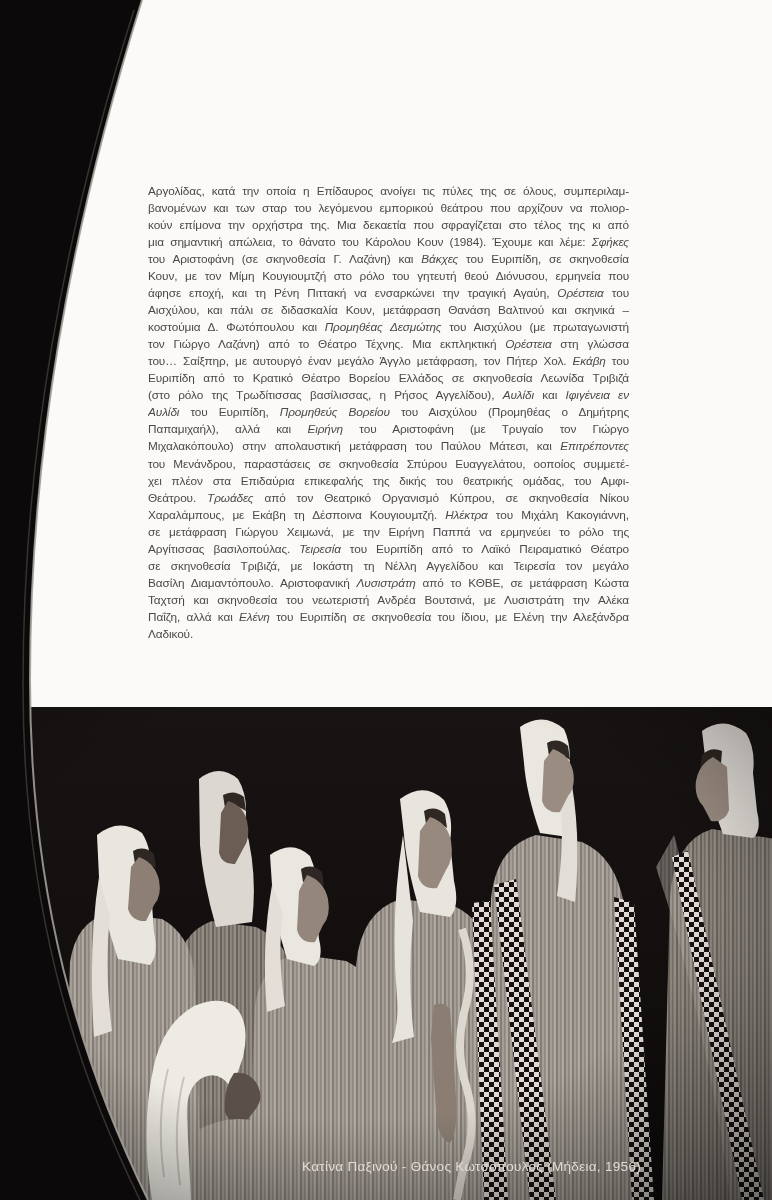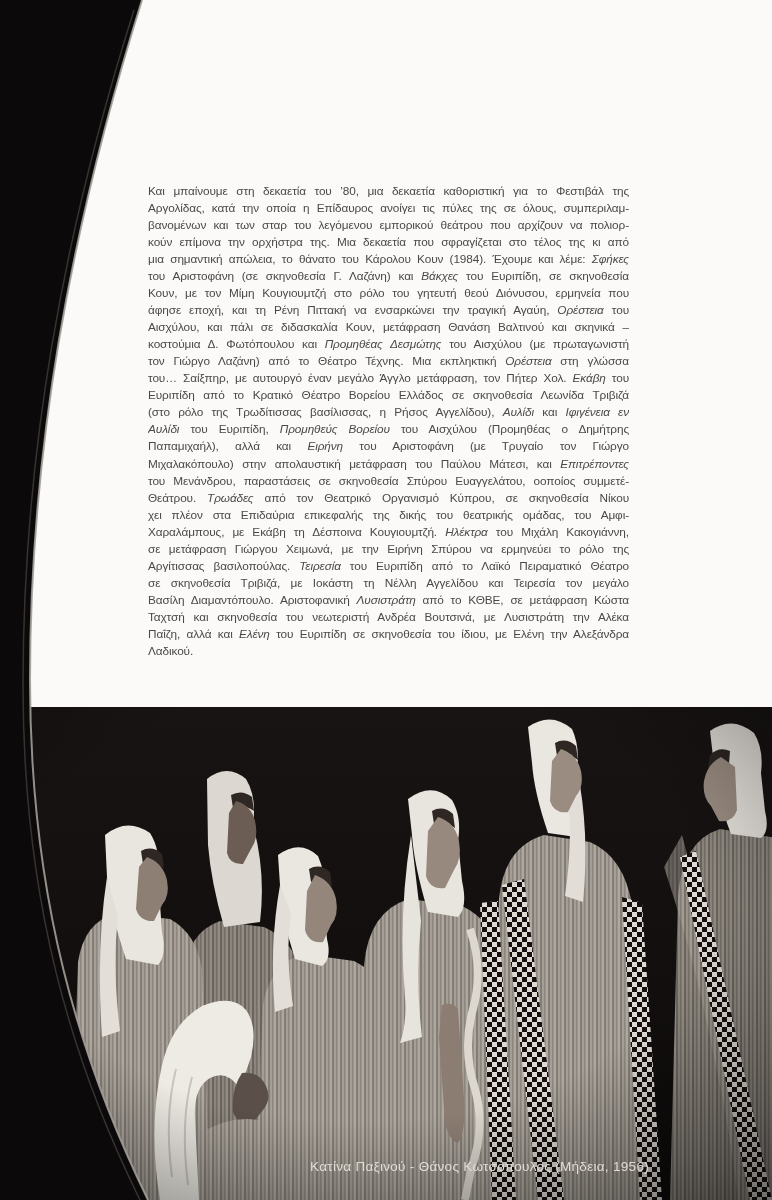--- a/index.html
+++ b/index.html
@@ -14,57 +14,56 @@
     position:absolute;left:148px;top:183px;width:481px;
     color:#4b4849;font-size:11.8px;letter-spacing:-0.1px;word-spacing:-0.2px;
   }
   .tline{
     height:17.04px;line-height:17.04px;overflow:hidden;
     text-align:justify;text-align-last:justify;
   }
   .tline.last{text-align-last:left;}
   .it{font-style:italic;}
   
-  .photo{position:absolute;left:12px;top:707px;width:656px;height:493px;background:#131010;}
+  .photo{position:absolute;left:4px;top:707px;width:656px;height:493px;background:#131010;}
   .photo svg{position:absolute;inset:0;display:block;}
   .caption{
     position:absolute;right:19px;bottom:26px;z-index:3;
     color:#e0dbd4;font-size:13.5px;letter-spacing:0.3px;white-space:nowrap;
   }
   
   .cover{position:absolute;left:0;top:0;z-index:4;pointer-events:none;}
 </style>
 </head>
 <body>
 
 <div class="page"></div>
 
 <div class="text-block">
-    <div class="tline"><span>Και μπαίνουμε στη δεκαετία του ’80, μια δεκαετία καθοριστική για το Φεστιβάλ της</span></div>
     <div class="tline"><span>Αργολίδας, κατά την οποία η Επίδαυρος ανοίγει τις πύλες της σε όλους, συμπεριλαμ-</span></div>
     <div class="tline"><span>βανομένων και των σταρ του λεγόμενου εμπορικού θεάτρου που αρχίζουν να πολιορ-</span></div>
     <div class="tline"><span>κούν επίμονα την ορχήστρα της. Μια δεκαετία που σφραγίζεται στο τέλος της κι από</span></div>
     <div class="tline"><span>μια σημαντική απώλεια, το θάνατο του Κάρολου Κουν (1984). Έχουμε και λέμε: </span><span class="it">Σφήκες</span></div>
     <div class="tline"><span>του Αριστοφάνη (σε σκηνοθεσία Γ. Λαζάνη) και </span><span class="it">Βάκχες</span><span> του Ευριπίδη, σε σκηνοθεσία</span></div>
     <div class="tline"><span>Κουν, με τον Μίμη Κουγιουμτζή στο ρόλο του γητευτή θεού Διόνυσου, ερμηνεία που</span></div>
     <div class="tline"><span>άφησε εποχή, και τη Ρένη Πιττακή να ενσαρκώνει την τραγική Αγαύη, </span><span class="it">Ορέστεια</span><span> του</span></div>
     <div class="tline"><span>Αισχύλου, και πάλι σε διδασκαλία Κουν, μετάφραση Θανάση Βαλτινού και σκηνικά –</span></div>
     <div class="tline"><span>κοστούμια Δ. Φωτόπουλου και </span><span class="it">Προμηθέας Δεσμώτης</span><span> του Αισχύλου (με πρωταγωνιστή</span></div>
     <div class="tline"><span>τον Γιώργο Λαζάνη) από το Θέατρο Τέχνης. Μια εκπληκτική </span><span class="it">Ορέστεια</span><span> στη γλώσσα</span></div>
     <div class="tline"><span>του… Σαίξπηρ, με αυτουργό έναν μεγάλο Άγγλο μετάφραση, τον Πήτερ Χολ. </span><span class="it">Εκάβη</span><span> του</span></div>
     <div class="tline"><span>Ευριπίδη από το Κρατικό Θέατρο Βορείου Ελλάδος σε σκηνοθεσία Λεωνίδα Τριβιζά</span></div>
     <div class="tline"><span>(στο ρόλο της Τρωδίτισσας βασίλισσας, η Ρήσος Αγγελίδου), </span><span class="it">Αυλίδι</span><span> και </span><span class="it">Ιφιγένεια εν</span></div>
     <div class="tline"><span class="it">Αυλίδι</span><span> του Ευριπίδη, </span><span class="it">Προμηθεύς Βορείου</span><span> του Αισχύλου (Προμηθέας ο Δημήτρης</span></div>
     <div class="tline"><span>Παπαμιχαήλ), αλλά και </span><span class="it">Ειρήνη</span><span> του Αριστοφάνη (με Τρυγαίο τον Γιώργο</span></div>
     <div class="tline"><span>Μιχαλακόπουλο) στην απολαυστική μετάφραση του Παύλου Μάτεσι, και </span><span class="it">Επιτρέποντες</span></div>
     <div class="tline"><span>του Μενάνδρου, παραστάσεις σε σκηνοθεσία Σπύρου Ευαγγελάτου, οοποίος συμμετέ-</span></div>
+    <div class="tline"><span>χει πλέον στα Επιδαύρια επικεφαλής της δικής του θεατρικής ομάδας, του Αμφι-</span></div>
     <div class="tline"><span>Θεάτρου. </span><span class="it">Τρωάδες</span><span> από τον Θεατρικό Οργανισμό Κύπρου, σε σκηνοθεσία Νίκου</span></div>
-    <div class="tline"><span>χει πλέον στα Επιδαύρια επικεφαλής της δικής του θεατρικής ομάδας, του Αμφι-</span></div>
     <div class="tline"><span>Χαραλάμπους, με Εκάβη τη Δέσποινα Κουγιουμτζή. </span><span class="it">Ηλέκτρα</span><span> του Μιχάλη Κακογιάννη,</span></div>
-    <div class="tline"><span>σε μετάφραση Γιώργου Χειμωνά, με την Ειρήνη Σπύρου να ερμηνεύει το ρόλο της</span></div>
+    <div class="tline"><span>σε μετάφραση Γιώργου Χειμωνά, με την Ειρήνη Παππά να ερμηνεύει το ρόλο της</span></div>
     <div class="tline"><span>Αργίτισσας βασιλοπούλας. </span><span class="it">Τειρεσία</span><span> του Ευριπίδη από το Λαϊκό Πειραματικό Θέατρο</span></div>
     <div class="tline"><span>σε σκηνοθεσία Τριβιζά, με Ιοκάστη τη Νέλλη Αγγελίδου και Τειρεσία τον μεγάλο</span></div>
     <div class="tline"><span>Βασίλη Διαμαντόπουλο. Αριστοφανική </span><span class="it">Λυσιστράτη</span><span> από το ΚΘΒΕ, σε μετάφραση Κώστα</span></div>
     <div class="tline"><span>Ταχτσή και σκηνοθεσία του νεωτεριστή Ανδρέα Βουτσινά, με Λυσιστράτη την Αλέκα</span></div>
     <div class="tline"><span>Παΐζη, αλλά και </span><span class="it">Ελένη</span><span> του Ευριπίδη σε σκηνοθεσία του ίδιου, με Ελένη την Αλεξάνδρα</span></div>
     <div class="tline last"><span>Λαδικού.</span></div>
   </div>
 
 <div class="photo">
   <svg width="772" height="493" viewBox="0 0 772 493" preserveAspectRatio="none">

